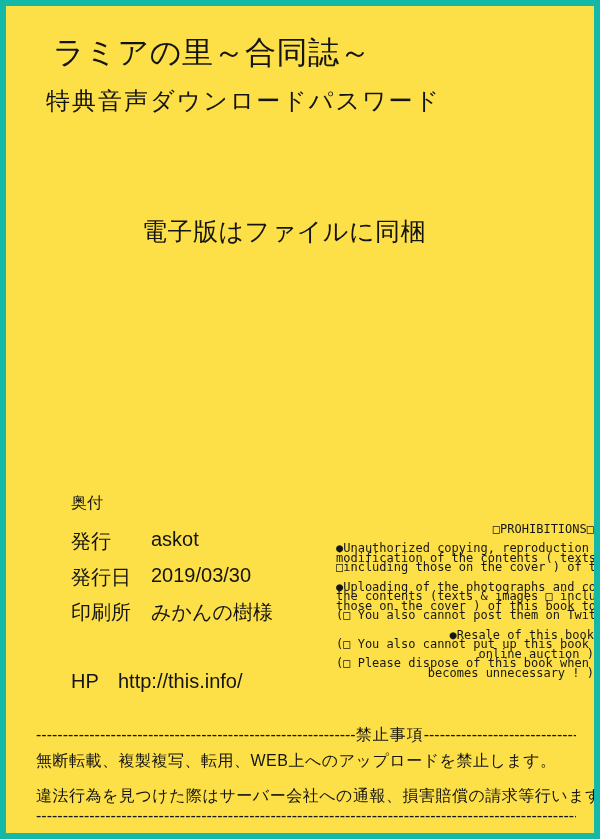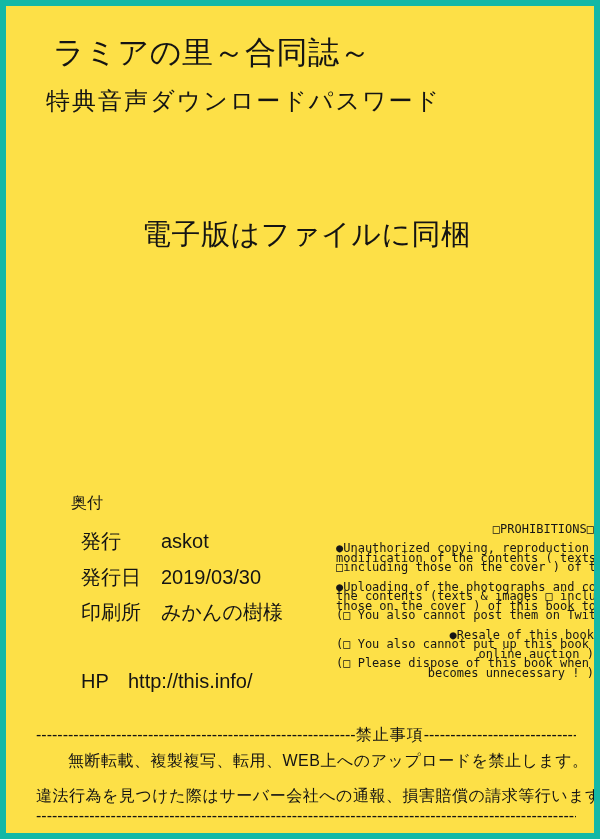--- a/index.html
+++ b/index.html
@@ -16,25 +16,25 @@
     border: 6px solid #14b8a6;
     overflow: hidden;
     font-family: "Liberation Sans", sans-serif;
     color: #141414;
   }
   .abs { position: absolute; white-space: nowrap; }
 
   
   .title-1 { left: 47px; top: 26px;  font-size: 31px; font-weight: 500; letter-spacing: 0.5px; }
   .title-2 { left: 40px; top: 79px;  font-size: 24px; font-weight: 500; letter-spacing: 2px; }
-  .digital-note { left: 136px; top: 209px; font-size: 29px; font-weight: 500; letter-spacing: 0.5px; }
+  .digital-note { left: 136px; top: 209px; font-size: 25px; font-weight: 500; letter-spacing: 0.5px; }
 
   
   .colophon-heading { left: 65px; top: 487px; font-size: 16px; }
-  .crow { left: 75px; display: flex; align-items: center; font-size: 20px; }
+  .crow { left: 65px; display: flex; align-items: flex-start; font-size: 20px; }
   .crow .clabel { display: inline-block; width: 80px; }
   .crow.hp-row .clabel { width: 47px; }
 
   
   .prohibitions {
     left: 330px; top: 519px; width: 258px;
     font-family: "DejaVu Sans Mono", monospace;
     font-size: 12px;
     line-height: 9.6px;
     white-space: pre;
@@ -43,21 +43,21 @@
     text-align: right;
   }
 
   
   .footer-rule {
     left: 30px; top: 719px; width: 540px;
     text-align: center; overflow: hidden;
     font-size: 16px;
   }
   .footer-rule .rule-label { letter-spacing: 1px; }
-  .footer-line-1 { left: 30px; top: 745px; font-size: 16px; letter-spacing: 0.5px; margin-left: 32px; }
+  .footer-line-1 { left: 30px; top: 745px; font-size: 16px; letter-spacing: 0.5px; }
   .footer-line-2 { left: 30px; top: 780px; font-size: 16px; letter-spacing: 0.5px; }
   .footer-bottom-rule {
     left: 30px; top: 801px; width: 540px;
     text-align: center; overflow: hidden;
     font-size: 16px;
   }
 </style>
 </head>
 <body>
 

